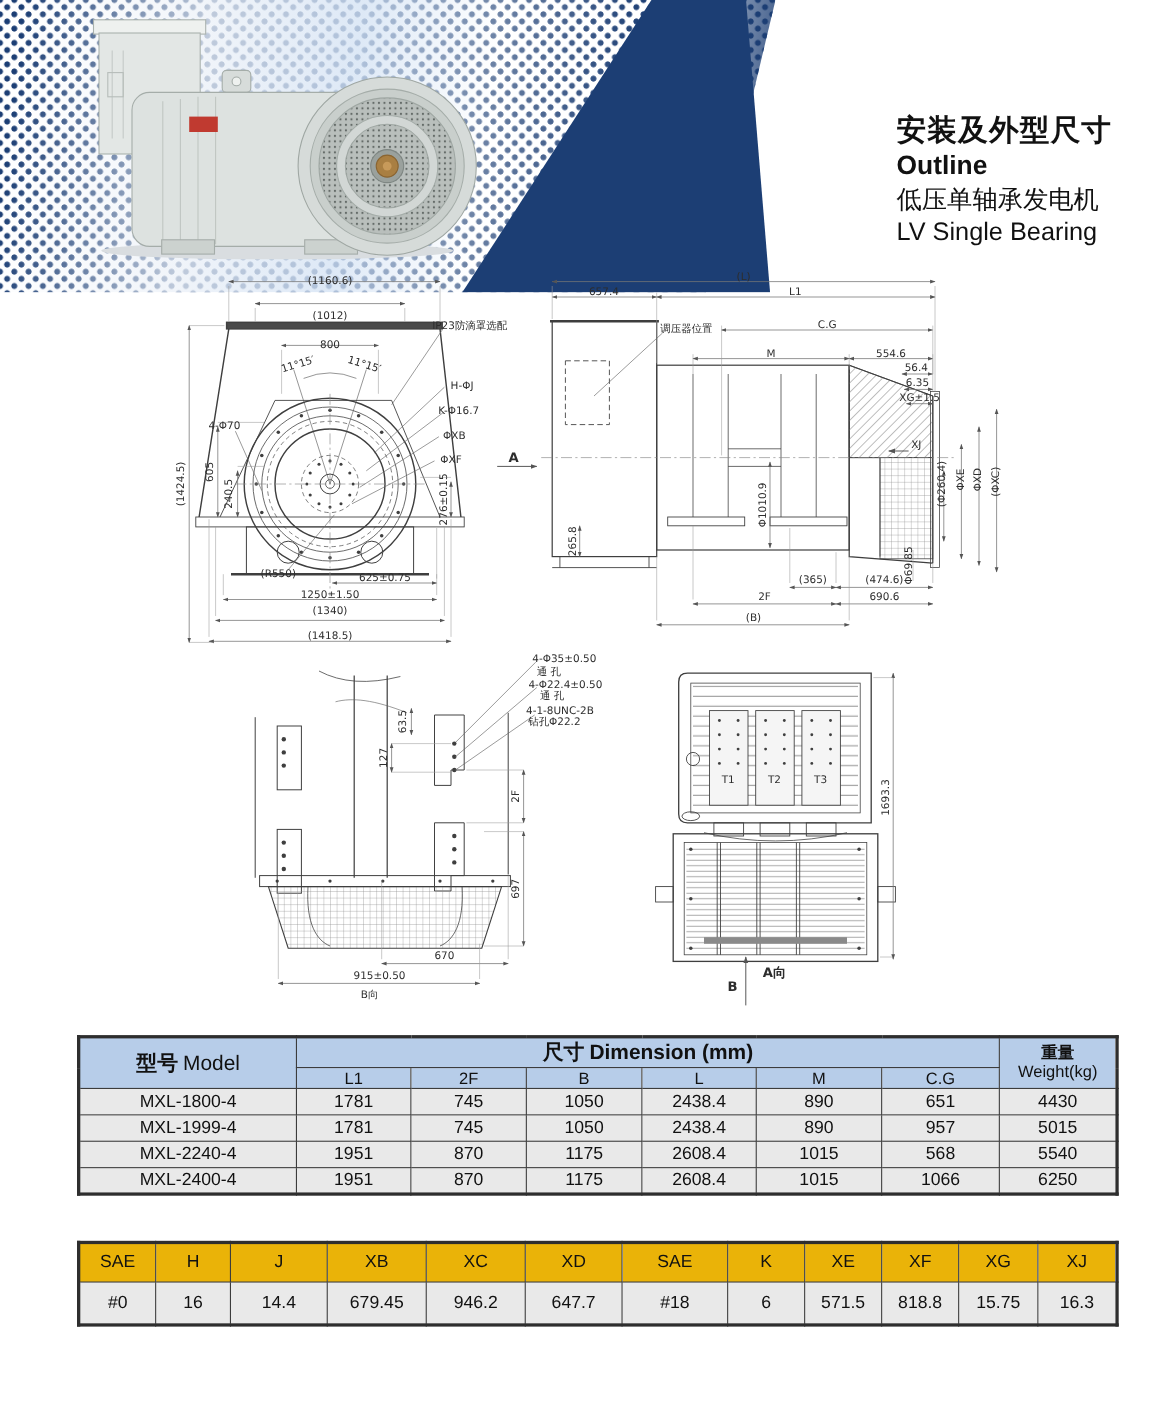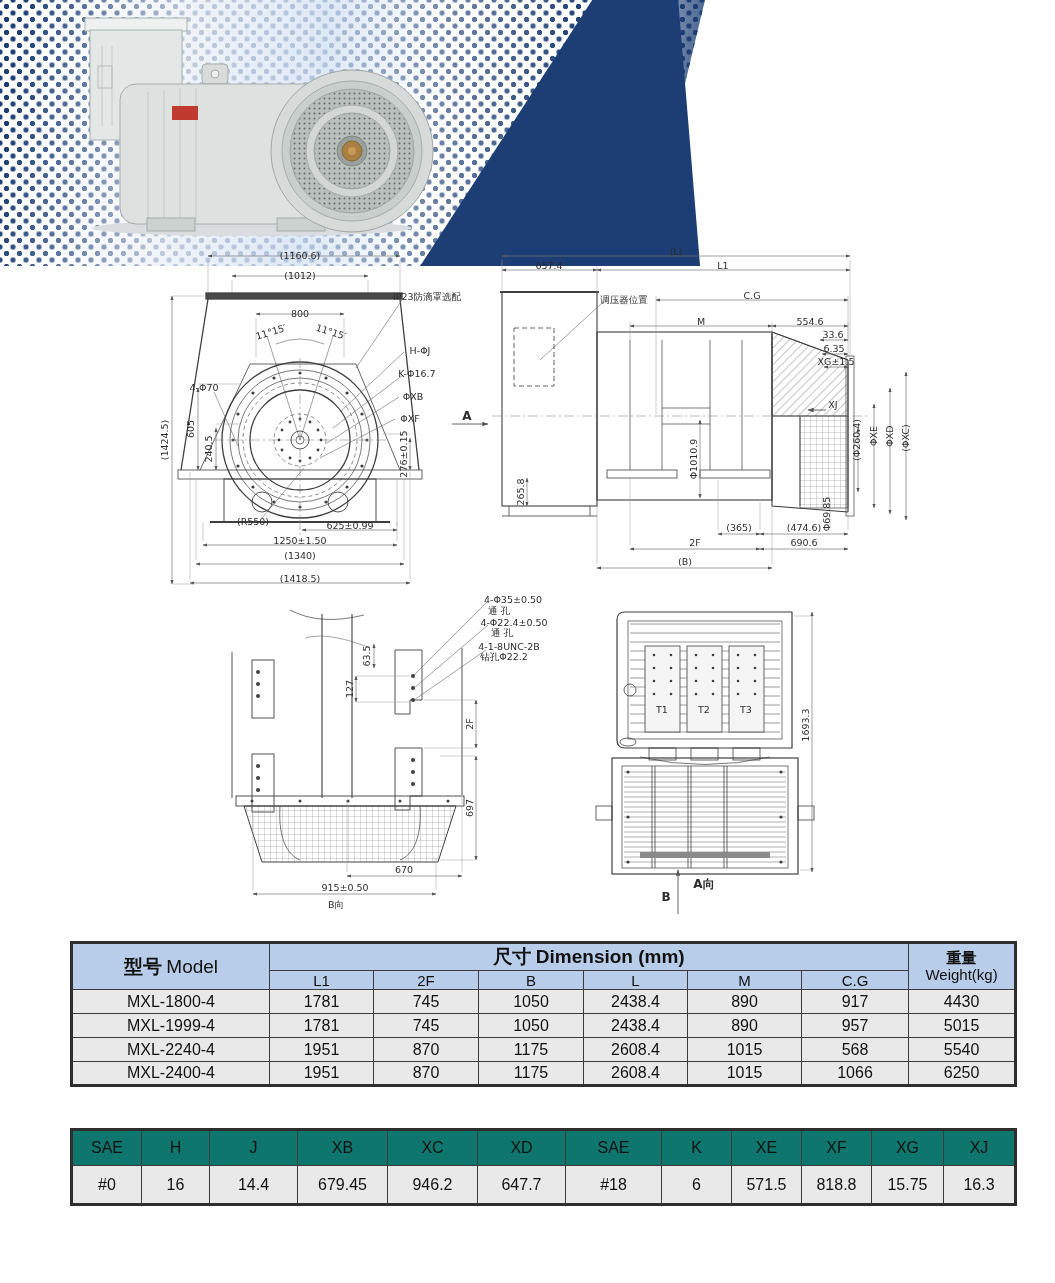--- a/index.html
+++ b/index.html
@@ -51,21 +51,21 @@
   
   table.tbl{position:absolute;border-collapse:collapse;table-layout:fixed;
     border:3px solid #2e2e2e;}
   table.tbl td{border:1.6px solid #3c3c3c;text-align:center;vertical-align:middle;
     padding:0;overflow:hidden;white-space:nowrap;}
   .hd{background:#b7cde9;}
   .cell{background:#e9e9e9;font-size:16px;}
   .zh{font-weight:bold;}
   .hd-big{font-size:19px;}
   .hd-mid{font-size:15px;}
-  .t2hd{background:#0f766e;font-size:16px;}
+  .t2hd{background:#eab308;font-size:16px;}
   .wt-hd div{line-height:1.1;}
 </style>
 </head>
 <body>
 
 <div class="hero">
   <div class="halftone"></div>
   <div class="halftone-fade"></div>
   <div class="navy-solid"></div>
 
@@ -95,20 +95,26 @@
     <circle cx="300" cy="145" r="81" fill="#d6dbd9" stroke="#9fa7a3"></circle>
     <circle cx="300" cy="145" r="70" fill="#c9cfcc" stroke="#a5ada9"></circle>
     <circle cx="300" cy="145" r="62" fill="url(#perf)" stroke="#9fa7a3"></circle>
     <circle cx="300" cy="145" r="46" fill="#d2d7d5" stroke="#a5ada9"></circle>
     <circle cx="300" cy="145" r="38" fill="url(#perf)" stroke="#9fa7a3"></circle>
     <circle cx="300" cy="145" r="15" fill="#9aa19d" stroke="#7f8783"></circle>
     <circle cx="300" cy="145" r="10" fill="#a97f42" stroke="#8a6532"></circle>
     <circle cx="300" cy="145" r="4" fill="#c79a5a"></circle>
   </svg>
 
+  <div class="title-block">
+    <div class="t1">安装及外型尺寸</div>
+    <div class="t2">Outline</div>
+    <div class="t3">低压单轴承发电机</div>
+    <div class="t4">LV Single Bearing</div>
+  </div>
 </div>
 
 <div class="drawings">
 <svg viewBox="0 240 1055 700" width="1055" height="700">
   <defs>
     <marker id="ar" viewBox="0 0 10 10" refX="9" refY="5" markerWidth="7" markerHeight="7" orient="auto-start-reverse">
       <path d="M0,1.5 L10,5 L0,8.5 z" fill="#555"></path>
     </marker>
     <pattern id="hatch" width="6" height="6" patternUnits="userSpaceOnUse" patternTransform="rotate(45)">
       <line x1="0" y1="0" x2="0" y2="6" stroke="#8a8a8a" stroke-width="1"></line>
@@ -336,48 +342,48 @@
   <g stroke="#666" stroke-width="0.6" fill="none">
     <path d="M356,368 L402,300 M340,412 L404,352 M333,428 L403,375 M327,443 L399,397 M320,458 L395,419"></path>
     <path d="M214,392 L238,446 M262,518 L304,468"></path>
     <path d="M540,360 L602,303"></path>
     <path d="M487,602 L414,675 M488,625 L414,688 M486,650 L414,700"></path>
     <path d="M370,648 C340,636 320,634 305,638"></path>
   </g>
 </svg>
 
   <span class="lbl" style="left:300px;top:16px">(1160.6)</span>
-  <span class="lbl" style="left:300px;top:36px">(1012)</span>
+  <span class="lbl" style="left:300px;top:48px">(1012)</span>
   <span class="lbl" style="left:300px;top:74px">800</span>
   <span class="lbl angL" style="left:271px;top:92px">11°15′</span>
   <span class="lbl angR" style="left:331px;top:92px">11°15′</span>
   <span class="lbl lblv" style="left:165px;top:200px">(1424.5)</span>
   <span class="lbl lblv" style="left:191px;top:189px">605</span>
   <span class="lbl lblv" style="left:209px;top:209px">240.5</span>
   <span class="lbl ul" style="left:204px;top:148px">4-Φ70</span>
   <span class="lbl lblv" style="left:404px;top:214px">276±0.15</span>
   <span class="lbl" style="left:253px;top:282px">(R550)</span>
-  <span class="lbl" style="left:350px;top:286px">625±0.99</span>
+  <span class="lbl" style="left:350px;top:286px">625±0.75</span>
   <span class="lbl" style="left:300px;top:301px">1250±1.50</span>
   <span class="lbl" style="left:300px;top:316px">(1340)</span>
   <span class="lbl" style="left:300px;top:339px">(1418.5)</span>
   <span class="lbl ul" style="left:427px;top:57px">IP23防滴罩选配</span>
   <span class="lbl ul" style="left:420px;top:111px">H-ΦJ</span>
   <span class="lbl ul" style="left:417px;top:134px">K-Φ16.7</span>
   <span class="lbl ul" style="left:413px;top:157px">ΦXB</span>
   <span class="lbl ul" style="left:410px;top:179px">ΦXF</span>
   <span class="lbl big" style="left:467px;top:176px">A</span>
 
   <span class="lbl" style="left:676px;top:12px">(L)</span>
   <span class="lbl" style="left:549px;top:26px">657.4</span>
   <span class="lbl" style="left:723px;top:26px">L1</span>
   <span class="lbl" style="left:752px;top:56px">C.G</span>
   <span class="lbl" style="left:701px;top:82px">M</span>
   <span class="lbl" style="left:810px;top:82px">554.6</span>
-  <span class="lbl ul" style="left:833px;top:95px">33.6</span>
+  <span class="lbl ul" style="left:833px;top:95px">56.4</span>
   <span class="lbl ul" style="left:834px;top:109px">6.35</span>
   <span class="lbl ul" style="left:836px;top:122px">XG±1.5</span>
   <span class="lbl" style="left:833px;top:165px">XJ</span>
   <span class="lbl lblv" style="left:857px;top:200px">(Φ260.4)</span>
   <span class="lbl lblv" style="left:874px;top:196px">ΦXE</span>
   <span class="lbl lblv" style="left:890px;top:196px">ΦXD</span>
   <span class="lbl lblv" style="left:906px;top:198px">(ΦXC)</span>
   <span class="lbl lblv" style="left:694px;top:219px">Φ1010.9</span>
   <span class="lbl lblv" style="left:521px;top:252px">265.8</span>
   <span class="lbl lblv" style="left:827px;top:274px">Φ69.85</span>
@@ -444,21 +450,21 @@
     <td class="hd hd-mid">M</td>
     <td class="hd hd-mid">C.G</td>
   </tr>
   <tr style="height:24px">
     <td class="cell">MXL-1800-4</td>
     <td class="cell">1781</td>
     <td class="cell">745</td>
     <td class="cell">1050</td>
     <td class="cell">2438.4</td>
     <td class="cell">890</td>
-    <td class="cell">917</td>
+    <td class="cell">651</td>
     <td class="cell">4430</td>
   </tr>
   <tr style="height:24px">
     <td class="cell">MXL-1999-4</td>
     <td class="cell">1781</td>
     <td class="cell">745</td>
     <td class="cell">1050</td>
     <td class="cell">2438.4</td>
     <td class="cell">890</td>
     <td class="cell">957</td>

